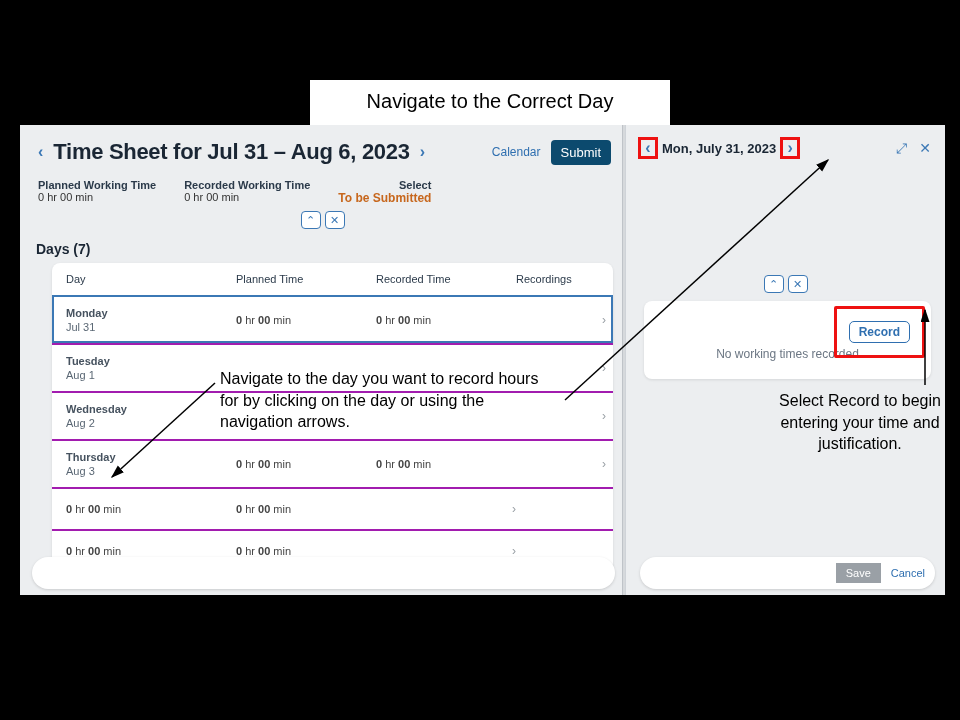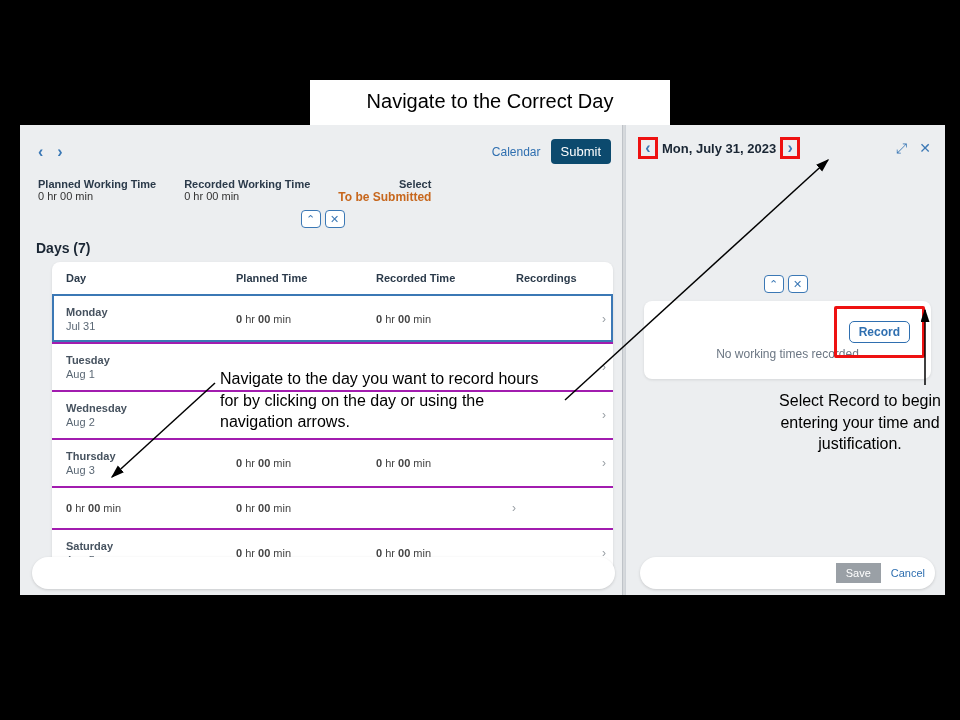--- a/index.html
+++ b/index.html
@@ -22,21 +22,21 @@
   .summary-row { display:flex; gap:28px; padding: 6px 18px 4px; }
   .summary-col { }
   .sum-label { font-size:11px; font-weight:700; color:#2b3a4a;text-align:right; }
   .sum-value { font-size:11px; color:#333; }
   .status-val { color:#c7671d; font-weight:700; font-size:12px; }
   .pill-row { display:flex; gap:4px; justify-content:center; padding:2px 0 8px; }
   .pill { width:20px; height:18px; border:1px solid #3b78b5; border-radius:4px; display:flex; align-items:center; justify-content:center; font-size:11px; color:#3b78b5; background:#fff; }
   .days-title { font-size:14px; font-weight:700; color:#1a2634; padding:4px 16px 6px; }
   .table-card { margin:0 12px 0 32px; background:#fff; border-radius:8px; box-shadow:0 1px 3px rgba(0,0,0,.1); overflow:hidden; }
   .thead-row, .trow { display:grid; grid-template-columns: 170px 140px 140px 90px; align-items:center; padding:10px 14px; border-top:2px solid #a21caf; font-size:12px; }
-  .thead-row { border-top:none; font-weight:700; color:#2b3a4a; font-size:11px; }
+  .thead-row { border-top:none; font-weight:400; color:#2b3a4a; font-size:11px; }
   .trow { min-height:42px; }
   .trow.selected { outline:2px solid #3b78b5; outline-offset:-2px; }
   .day-name { font-size:11px; font-weight:700; color:#46525f; }
   .day-date { font-size:11px; color:#5a6774; margin-top:2px; }
   .timecell { font-size:11px; color:#444; }
   .timecell strong { font-weight:700; }
   .row-caret { text-align:right; color:#9aa0a6; font-size:12px; }
   .footer-bar { position:absolute; left:12px; right:10px; bottom:6px; height:32px; background:#fff; border-radius:16px; box-shadow:0 1px 3px rgba(0,0,0,.15); }
   
   .detail-header { display:flex; align-items:center; padding:12px 10px 6px 12px; gap:4px; }
@@ -63,20 +63,21 @@
 
 <div class="slide-title-box">
   <div class="slide-title">Navigate to the Correct Day</div>
 </div>
 
 <div class="app">
 
   <div class="left-pane">
     <div class="ts-header-row">
       <span class="nav-angle">‹</span>
+      <span class="ts-title">Time Sheet for Jul 31 – Aug 6, 2023</span>
       <span class="nav-angle">›</span>
       <div class="hdr-actions">
         <span class="calendar-link">Calendar</span>
         <button class="submit-btn">Submit</button>
       </div>
     </div>
 
     <div class="summary-row">
       <div class="summary-col">
         <div class="sum-label">Planned Working Time</div>
@@ -142,24 +143,20 @@
             <div class="timecell"><strong>0</strong> hr  <strong>00</strong> min</div>
             <div class="timecell"><strong>0</strong> hr  <strong>00</strong> min</div>
             <div class="row-caret">›</div>
           </div>
           <div class="trow">
             <div class="timecell"><strong>0</strong> hr  <strong>00</strong> min</div>
             <div class="timecell"><strong>0</strong> hr  <strong>00</strong> min</div>
             <div class="row-caret">›</div>
           </div>
           <div class="trow">
-            <div>
-              <div class="day-name">Saturday</div>
-              <div class="day-date">Aug 5</div>
-            </div>
             <div class="timecell"><strong>0</strong> hr  <strong>00</strong> min</div>
             <div class="timecell"><strong>0</strong> hr  <strong>00</strong> min</div>
             <div class="row-caret">›</div>
           </div>
         </div>
     </div>
 
     <div class="footer-bar"></div>
   </div>
 

